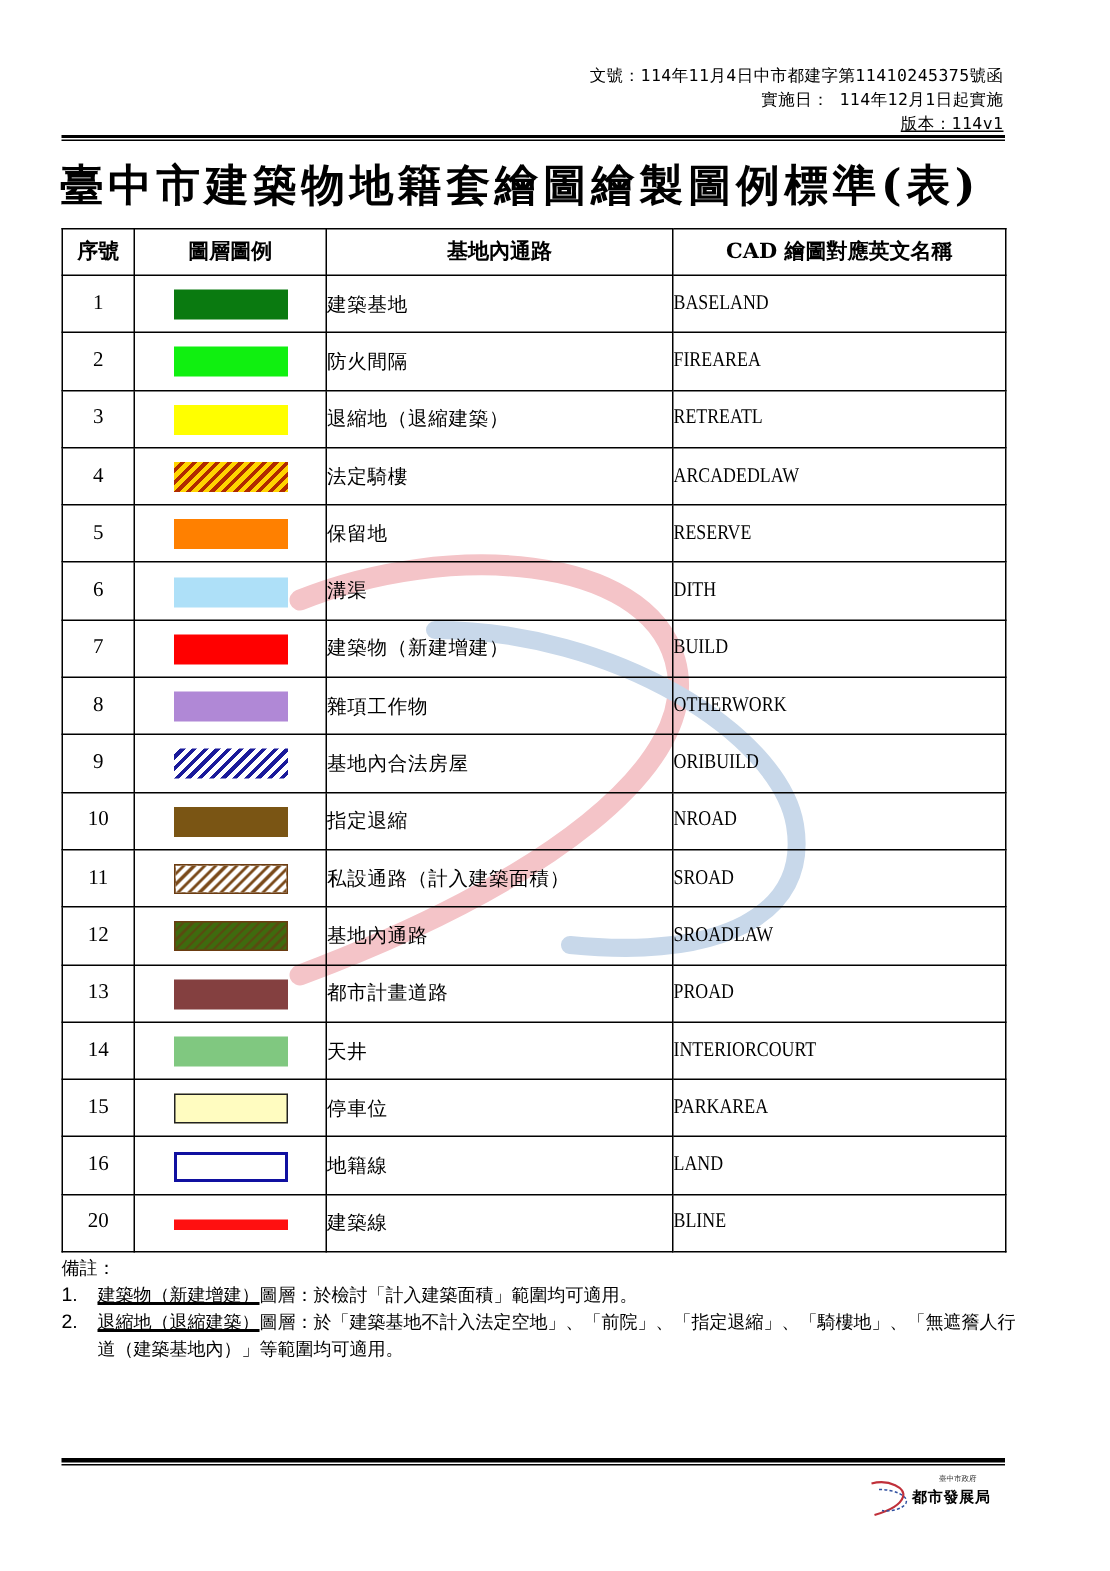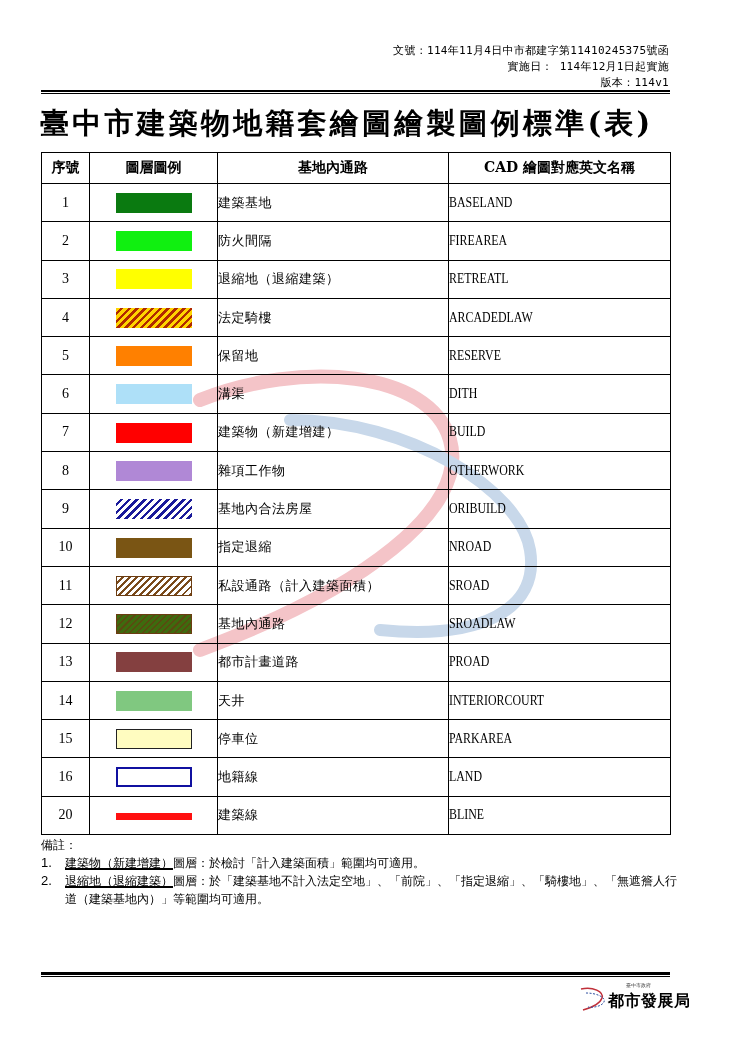--- a/index.html
+++ b/index.html
@@ -1,21 +1,21 @@
 <!DOCTYPE html>
 <html><head>
 <meta charset="utf-8">
 <style>
   html, body { margin: 0; padding: 0; background: #ffffff; }
   body { width: 740px; height: 1047px; position: relative; overflow: hidden; font-family: "DejaVu Serif", "Liberation Serif", serif; color: #000; }
   .page { position: absolute; left: 0; top: 0; width: 740px; height: 1047px; }
 
   .header-meta { position: absolute; right: 71px; top: 43px; text-align: right; font-family: "DejaVu Sans Mono", "Liberation Mono", monospace; font-size: 11px; line-height: 16px; letter-spacing: 0.3px; margin-left: 16px; }
   .header-meta .line { display: block; white-space: nowrap; }
-  .header-meta .version { }
+  .header-meta .version { text-decoration: underline; }
   .header-rule { position: absolute; left: 41px; width: 629px; top: 90px; height: 4px; border-top: 2px solid #000; border-bottom: 1px solid #000; box-sizing: border-box; }
 
   .title { position: absolute; left: 40px; top: 103px; width: 634px; font-family: "DejaVu Serif", "Liberation Serif", serif; font-weight: bold; font-size: 29px; letter-spacing: 3.2px; white-space: nowrap; line-height: 40px; }
 
   .watermark { position: absolute; left: 180px; top: 360px; width: 380px; height: 300px; pointer-events: none; }
 
   table.legend { position: absolute; left: 41px; top: 152px; width: 629px; border-collapse: collapse; table-layout: fixed; }
   table.legend th, table.legend td { border: 1.5px solid #000; padding: 0; height: 37.3px; vertical-align: middle; background: transparent; }
   table.legend th { height: 30px; font-weight: bold; font-size: 14px; font-family: "DejaVu Serif", "Liberation Serif", serif; text-align: center; }
   col.c1 { width: 48px; } col.c2 { width: 128px; } col.c3 { width: 231px; } col.c4 { width: 222px; }
@@ -36,21 +36,21 @@
   .sw-line { height: 7px; }
 
   .notes { position: absolute; left: 41px; top: 836px; width: 640px; font-family: "DejaVu Serif", "Liberation Serif", serif; font-size: 12px; line-height: 18px; }
   .notes .heading { display: block; }
   .notes .item { display: block; position: relative; padding-left: 24px; }
   .notes .item .idx { position: absolute; left: 0; top: 0; font-family: "Liberation Sans", sans-serif; font-size: 13px; }
   .notes .item u { text-decoration: underline; text-decoration-thickness: 1.5px; }
 
   .footer-rule { position: absolute; left: 41px; width: 629px; top: 972px; height: 5px; border-top: 3px solid #000; border-bottom: 1px solid #000; box-sizing: border-box; }
   .footer-logo { position: absolute; left: 578px; top: 982px; width: 100px; height: 30px; }
-  .footer-logo .org { position: absolute; left: 30px; top: 9px; font-size: 16px; font-weight: bold; font-family: Liberation Sans, sans-serif; white-space: nowrap; letter-spacing: 0.5px; text-align: right; }
+  .footer-logo .org { position: absolute; left: 30px; top: 9px; font-size: 10px; font-weight: bold; font-family: Liberation Sans, sans-serif; white-space: nowrap; letter-spacing: 0.5px; text-align: right; }
   .footer-logo .org-small { position: absolute; left: 48px; top: 0px; font-size: 5px; font-family: "DejaVu Sans", sans-serif; color: #333; white-space: nowrap; }
 </style>
 </head>
 <body>
 
 <div class="page">
 
   <div class="header-meta">
     <span class="line">文號：114年11月4日中市都建字第11410245375號函</span>
     <span class="line">實施日： 114年12月1日起實施</span>

